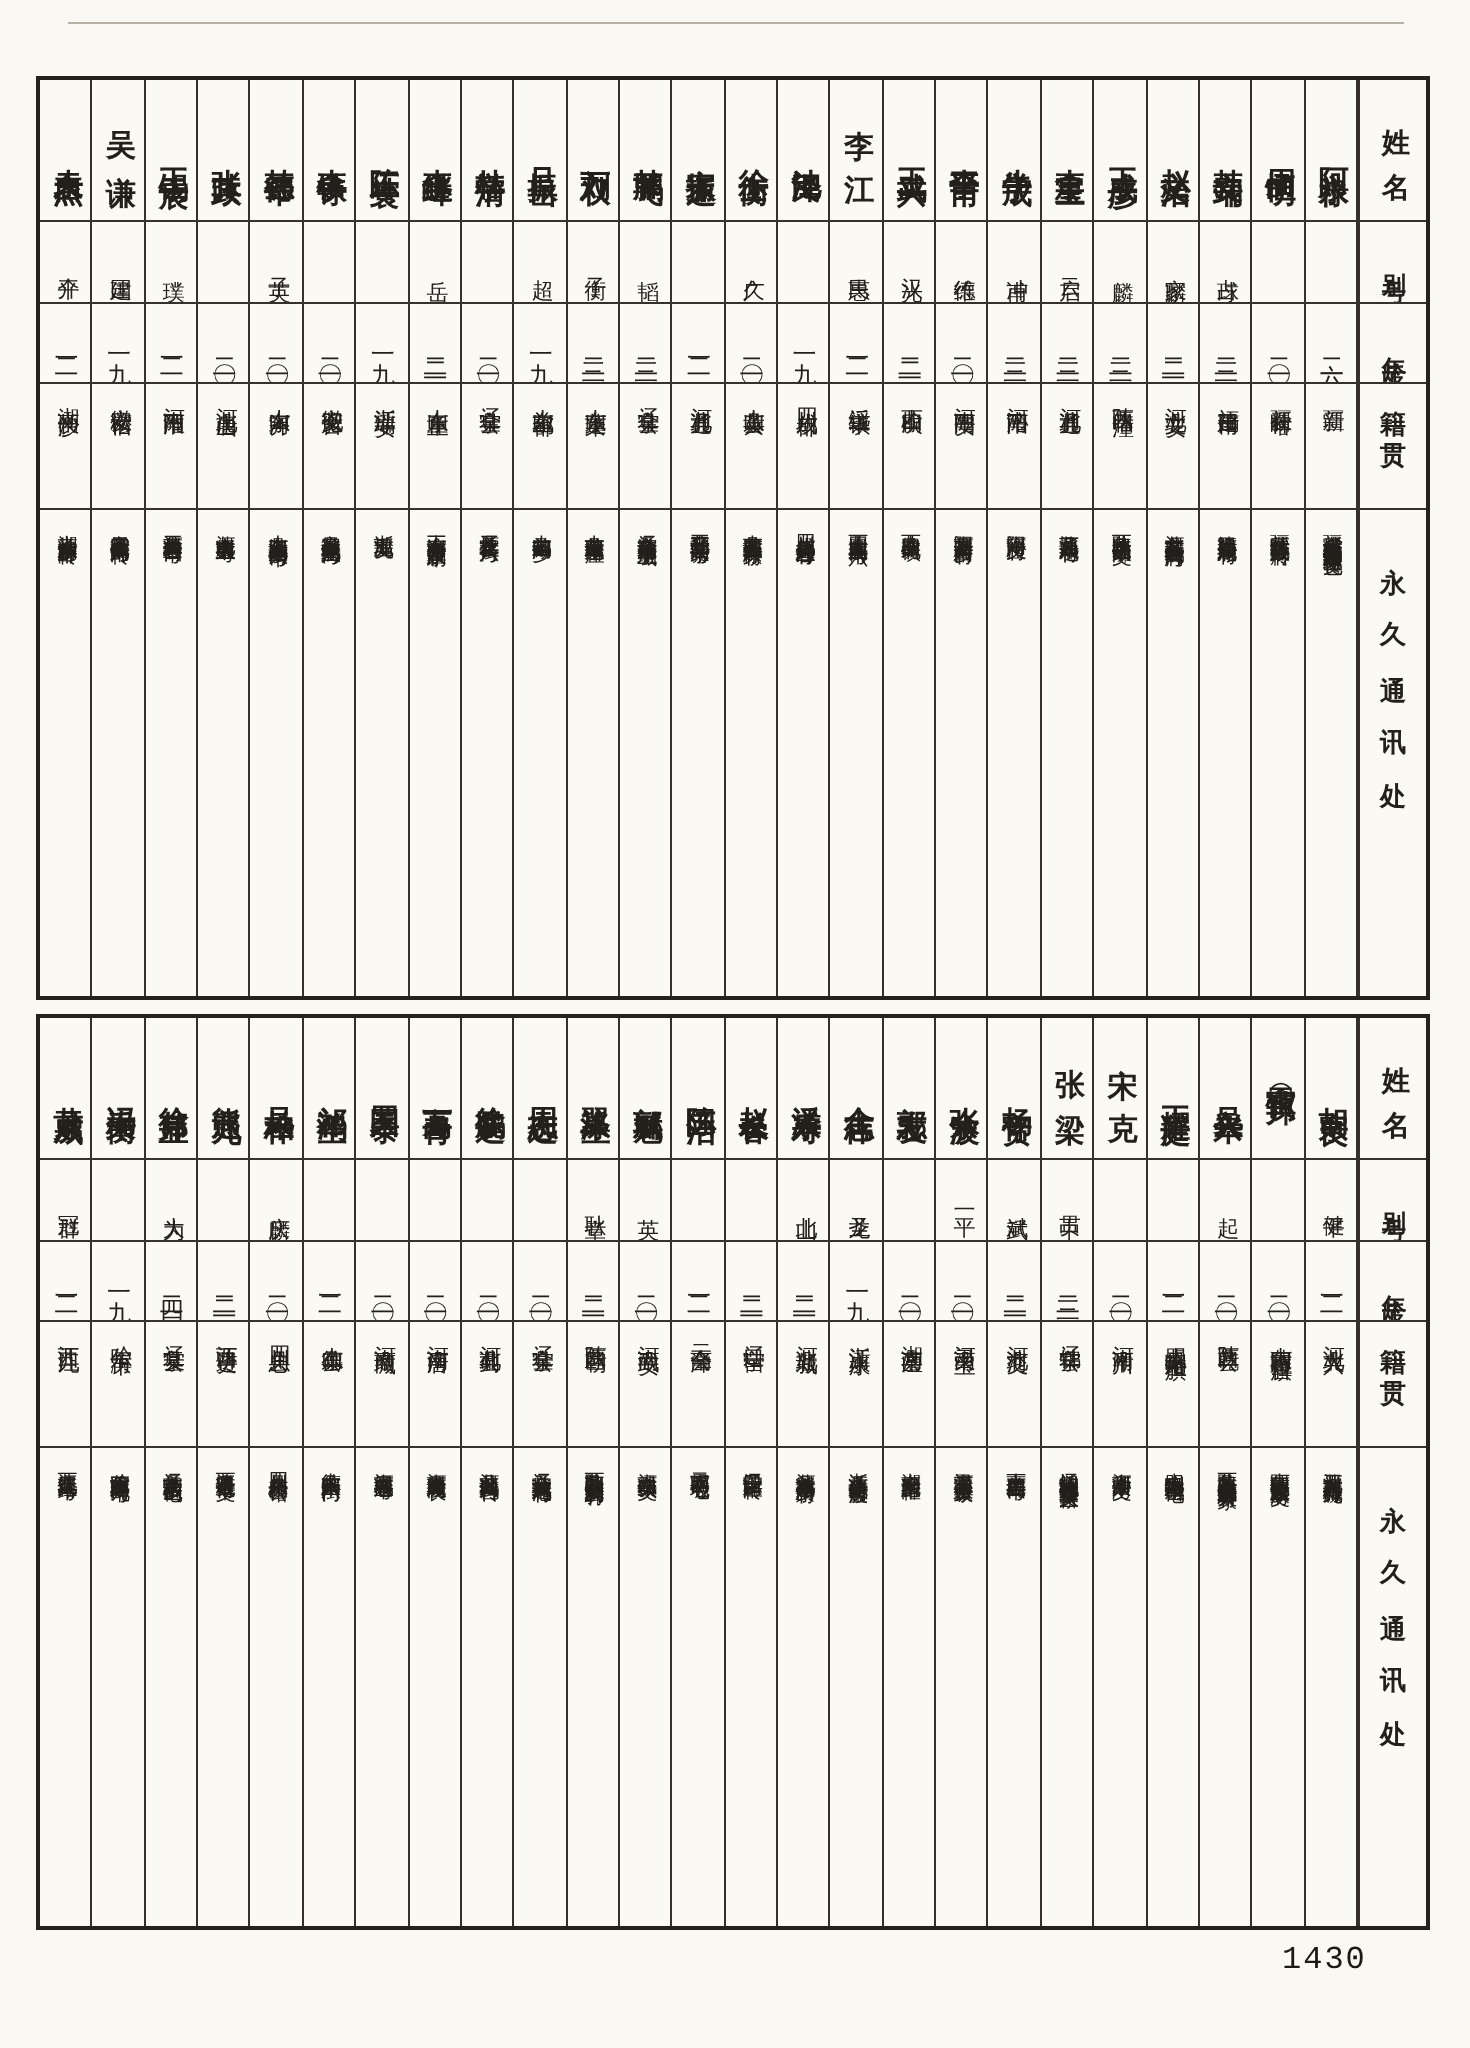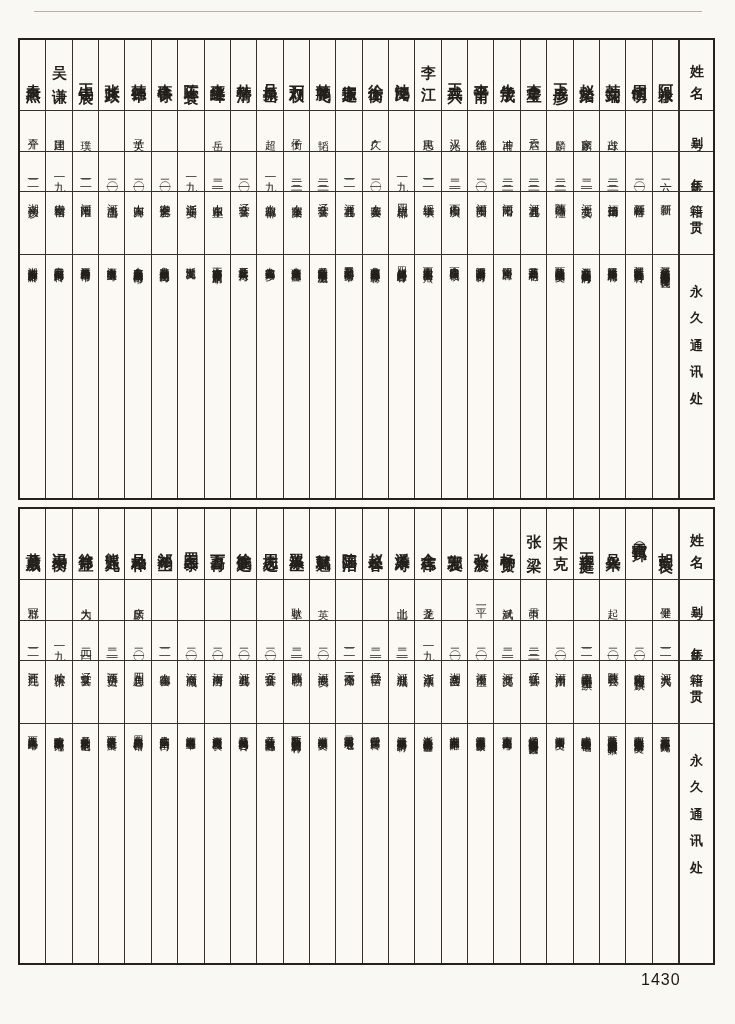--- a/index.html
+++ b/index.html
@@ -47,21 +47,21 @@
   
   .h-lab { font-weight:700; }
   .h-name   { font-size:14px; letter-spacing:22px; line-height:16px; }
   .h-alias  { font-size:12px; letter-spacing:4px; }
   .h-age    { font-size:12px; letter-spacing:4px; }
   .h-origin { font-size:13px; letter-spacing:16px; line-height:15px; }
   .h-addr   { font-size:13px; letter-spacing:27px; line-height:15px; padding-top:14px; }
   .page-number {
     position:absolute; left:641px; top:971px;
     font-size:16px; letter-spacing:1px; color:#1d1a16;
-    font-family:Liberation Sans, sans-serif;
+    font-family:Liberation Mono, monospace;
   }
 </style>
 </head>
 <body>
 
 <div class="page">
   <div class="top-rule"></div>
 
   <div class="dtable top">
     <div class="col header">

